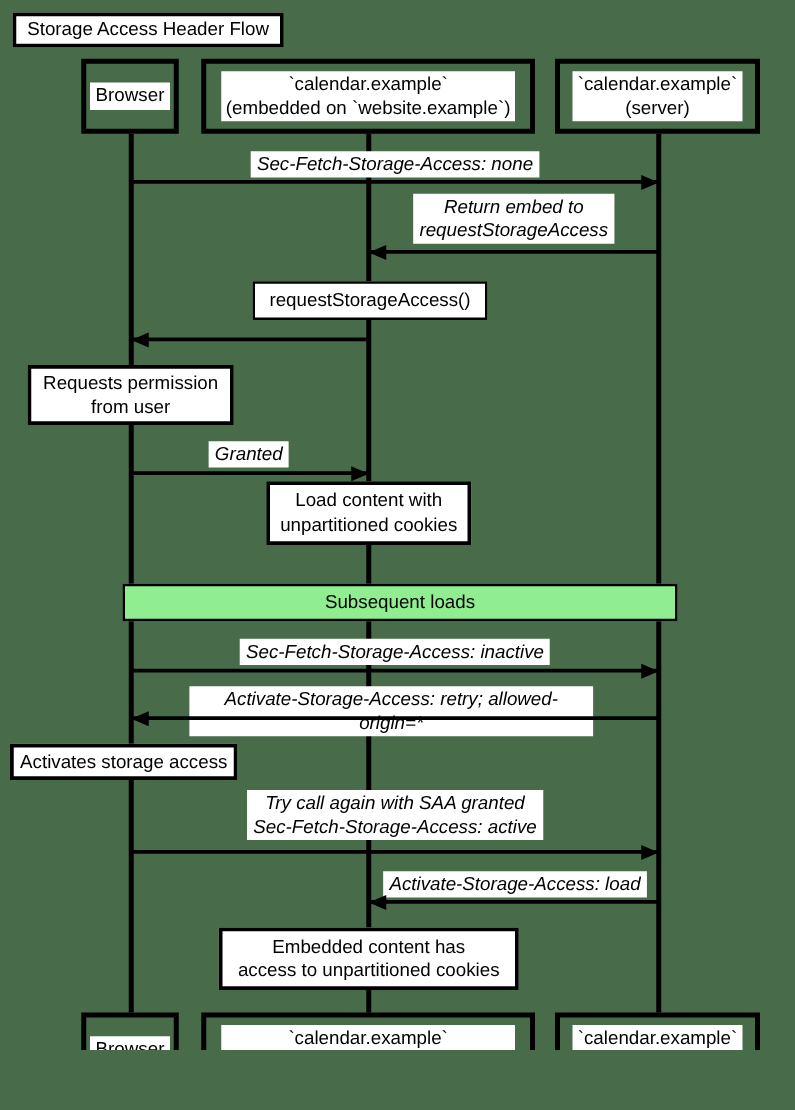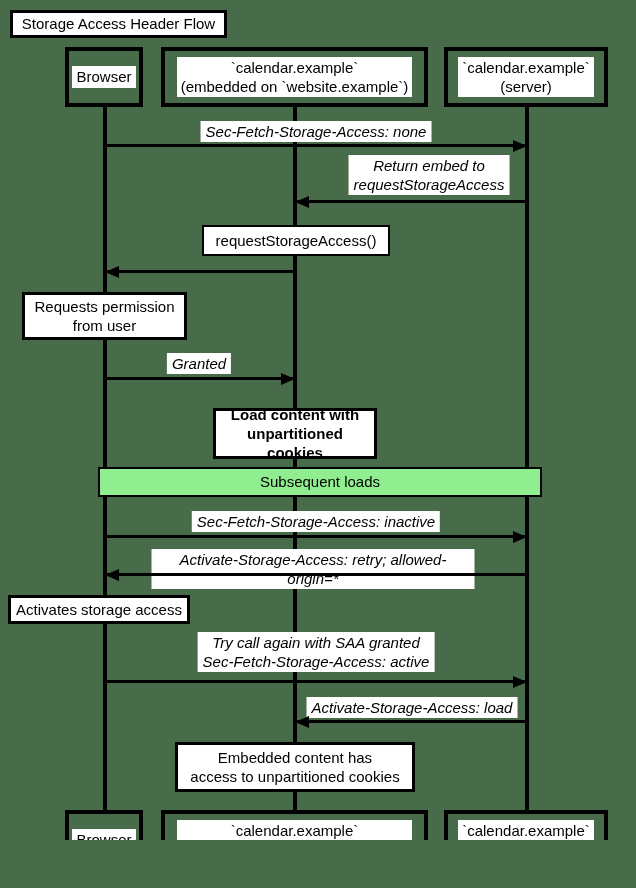--- a/index.html
+++ b/index.html
@@ -45,38 +45,38 @@
   </div>
   <div class="box" style="left:444px;top:47px;width:164px;height:60px;">
     <span class="plabel">`calendar.example`
 (server)</span>
   </div>
 
   <div class="mlabel" style="left:316px;top:121px;">Sec-Fetch-Storage-Access: none</div>
   <div class="mline" style="left:105px;top:144px;width:422px;"></div>
   <div class="ah-right" style="left:513px;top:140px;"></div>
 
-  <div class="mlabel" style="left:429px;top:155px;">Return embed to
+  <div class="mlabel" style="left:411px;top:155px;">Return embed to
 requestStorageAccess</div>
   <div class="mline" style="left:295px;top:200px;width:232px;"></div>
   <div class="ah-left" style="left:295px;top:196px;"></div>
 
   <div class="note" style="left:202px;top:225px;width:188px;height:31px;border-width:2px;">requestStorageAccess()</div>
 
   <div class="mline" style="left:105px;top:270px;width:190px;"></div>
   <div class="ah-left" style="left:105px;top:266px;"></div>
 
   <div class="note" style="left:22px;top:292px;width:165px;height:48px;">Requests permission
 from user</div>
 
   <div class="mlabel" style="left:199px;top:353px;">Granted</div>
   <div class="mline" style="left:105px;top:377px;width:190px;"></div>
   <div class="ah-right" style="left:281px;top:373px;"></div>
 
-  <div class="note" style="left:213px;top:408px;width:164px;height:51px;font-weight:bold;">Load content with
+  <div class="note" style="left:213px;top:385px;width:164px;height:51px;">Load content with
 unpartitioned cookies</div>
 
   <div class="band" style="left:98px;top:467px;width:444px;height:30px;background:#90EE90;">Subsequent loads</div>
 
   <div class="mlabel" style="left:316px;top:511px;">Sec-Fetch-Storage-Access: inactive</div>
   <div class="mline" style="left:105px;top:535px;width:422px;"></div>
   <div class="ah-right" style="left:513px;top:531px;"></div>
 
   <div class="mlabel" style="left:313px;top:549px;">Activate-Storage-Access: retry; allowed-origin=*</div>
   <div class="mline" style="left:105px;top:573px;width:422px;"></div>

